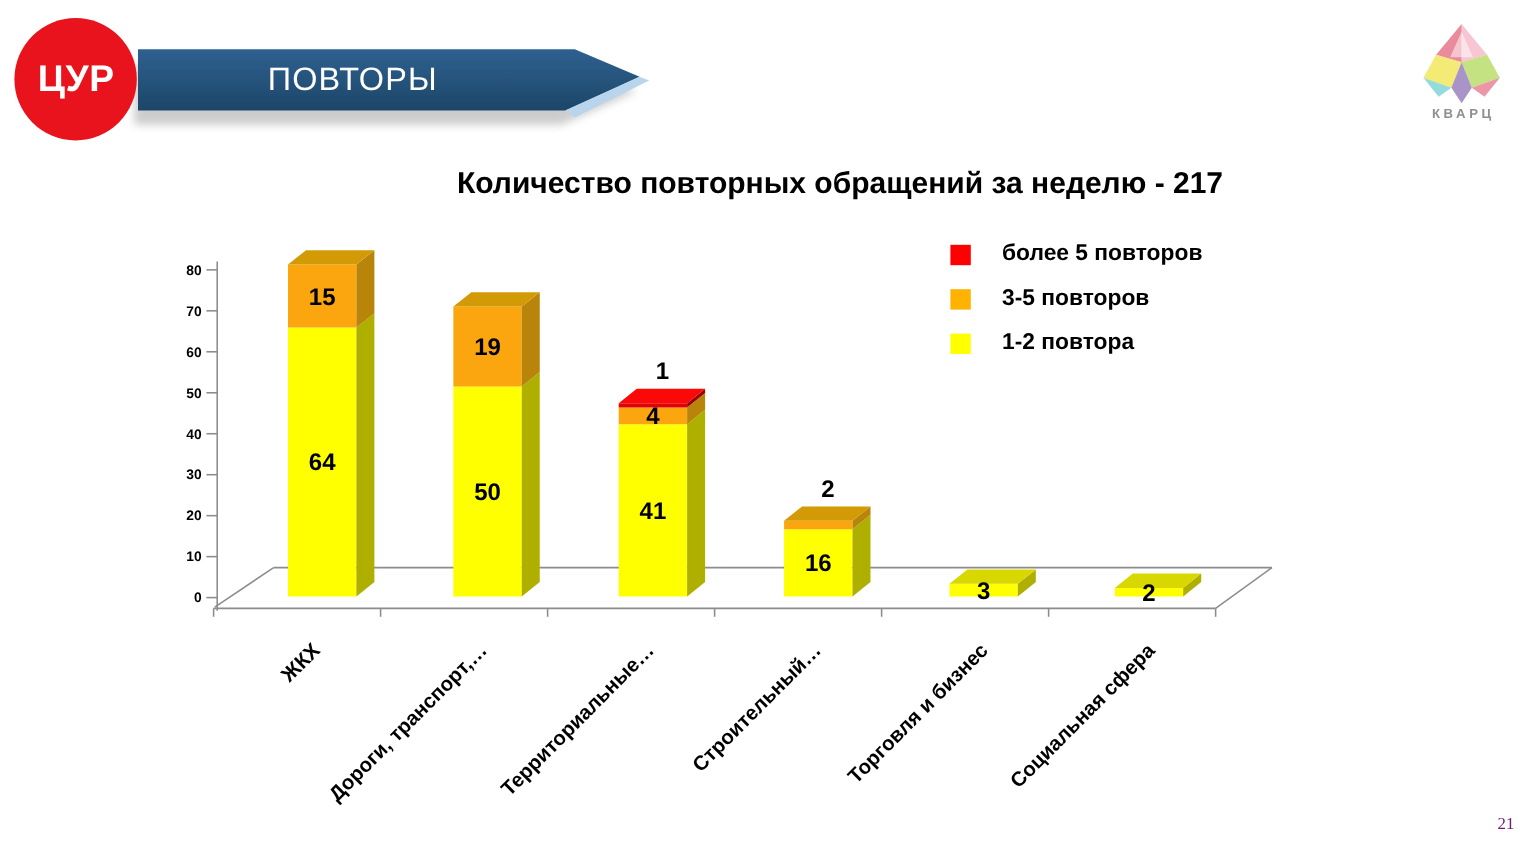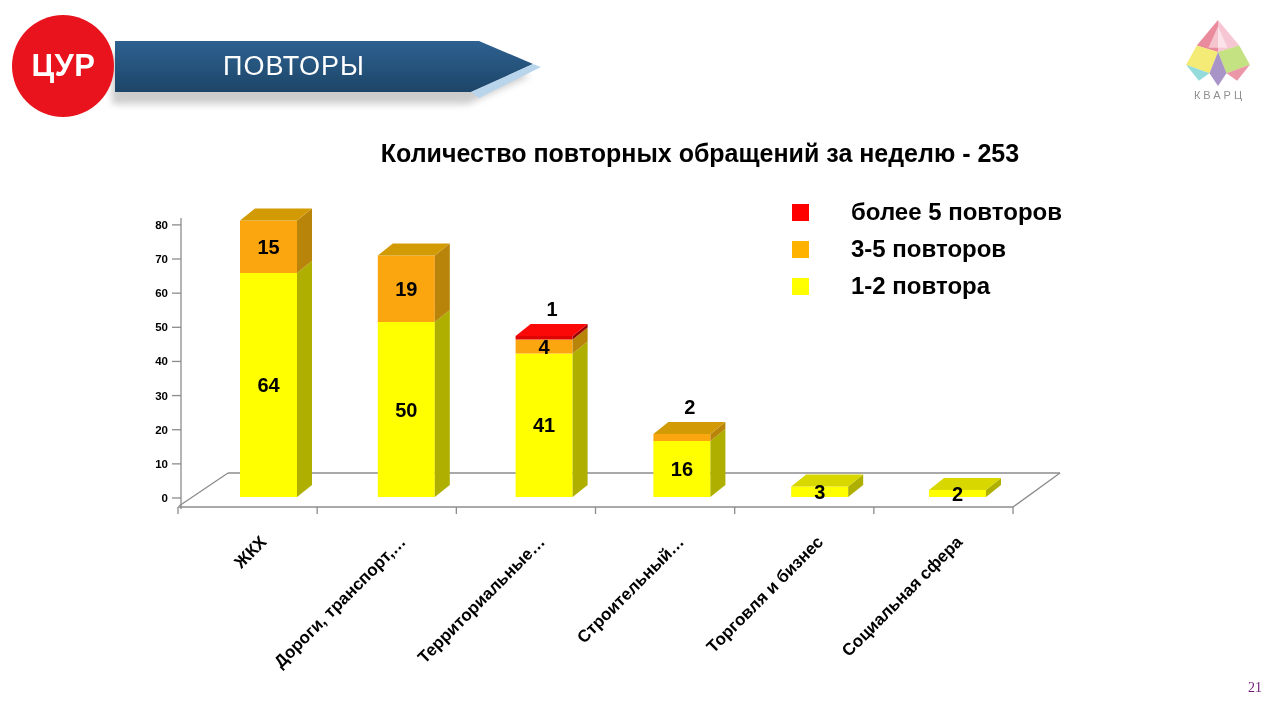--- a/index.html
+++ b/index.html
@@ -11,30 +11,30 @@
   .badge-label{
     left:13px;top:49px;width:101px;text-align:center;
     font-size:31px;font-weight:700;color:#ffffff;line-height:34px;letter-spacing:0.5px;
   }
   .banner-label{
     left:178px;top:51px;width:232px;text-align:center;
     font-size:27px;font-weight:400;color:#ffffff;line-height:30px;letter-spacing:1px;
   }
   .logo-label{
     left:1183px;top:89px;width:70px;text-align:center;
-    font-size:11px;font-weight:400;color:#8f8f8f;letter-spacing:3px;padding-left:3px;box-sizing:border-box;
+    font-size:11px;font-weight:700;color:#8f8f8f;letter-spacing:3px;padding-left:3px;box-sizing:border-box;
   }
   .chart-title{
     left:180px;top:139px;width:1040px;text-align:center;
     font-size:25px;font-weight:700;color:#000;letter-spacing:0px;
   }
   .legend{left:792px;top:202px;}
   .legend-row{display:flex;align-items:center;margin-bottom:17px;}
   .legend-swatch{width:17px;height:17px;margin-right:26px;flex:0 0 auto;}
-  .legend-text{font-size:24px;font-weight:700;line-height:20px;white-space:nowrap;margin-left:16px;}
+  .legend-text{font-size:19px;font-weight:700;line-height:20px;white-space:nowrap;}
   .page-num{
     left:1238px;top:680px;width:34px;text-align:center;
     font-family:"Liberation Serif","DejaVu Serif",serif;font-size:14px;color:#701a75;
   }
   svg text{font-family:"Liberation Sans","DejaVu Sans",sans-serif;}
 </style>
 </head>
 <body>
 
 <div class="slide">
@@ -63,21 +63,21 @@
     <polygon points="32,0 52,24 32,30" fill="#F2A7BC" opacity="0.65"></polygon>
     <polygon points="12,24 2,42 24,50 32,30" fill="#EFE23C" opacity="0.7"></polygon>
     <polygon points="52,24 62,42 40,50 32,30" fill="#A5D23F" opacity="0.65"></polygon>
     <polygon points="24,50 32,62 40,50 32,30" fill="#8566B0" opacity="0.7"></polygon>
     <polygon points="2,42 24,50 14,57" fill="#5BC8C8" opacity="0.65"></polygon>
     <polygon points="62,42 50,57 40,50" fill="#E0607A" opacity="0.65"></polygon>
     <polygon points="32,6 23,26 41,26" fill="#ffffff" opacity="0.5"></polygon>
   </svg>
   <div class="abs logo-label">КВАРЦ</div>
 
-  <div class="abs chart-title">Количество повторных обращений за неделю - 253</div>
+  <div class="abs chart-title">Количество повторных обращений за неделю - 217</div>
 
   <svg id="chart-svg" class="abs" style="left:130px;top:185px" width="1010" height="530" viewBox="130 185 1010 530">
       <g stroke="#8C8C8C" stroke-width="1.3" fill="none">
         <path d="M181,218 V509"></path>
         <path d="M179,506 L228,473"></path>
         <path d="M228,473 H1060"></path>
         <path d="M178,507 H1013"></path>
         <path d="M1013,507 L1060,473"></path>
         <path d="M172,498 H181"></path>
         <path d="M172,463.86 H181"></path>

